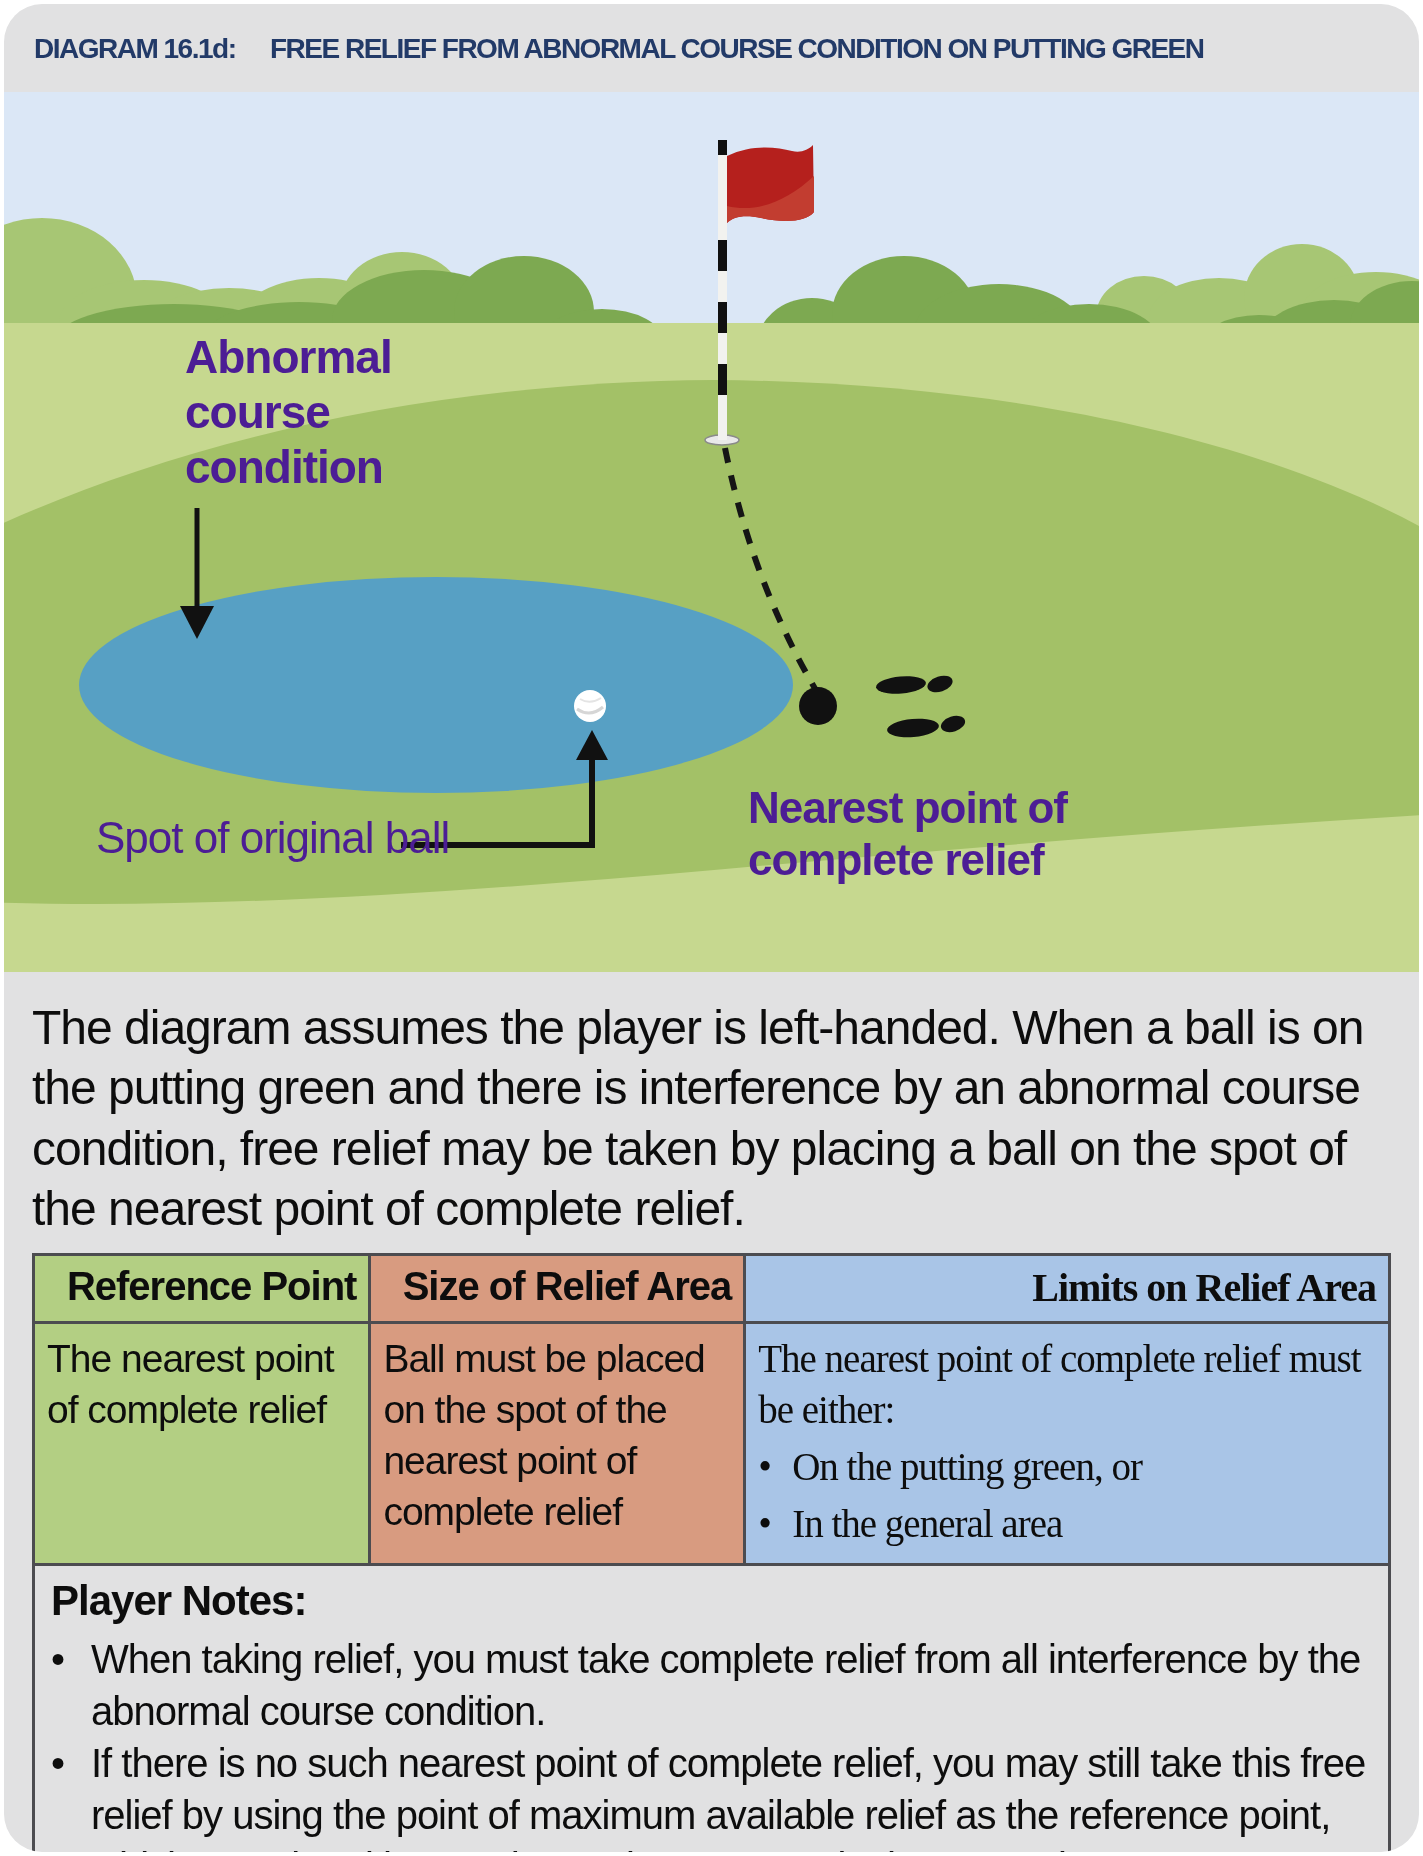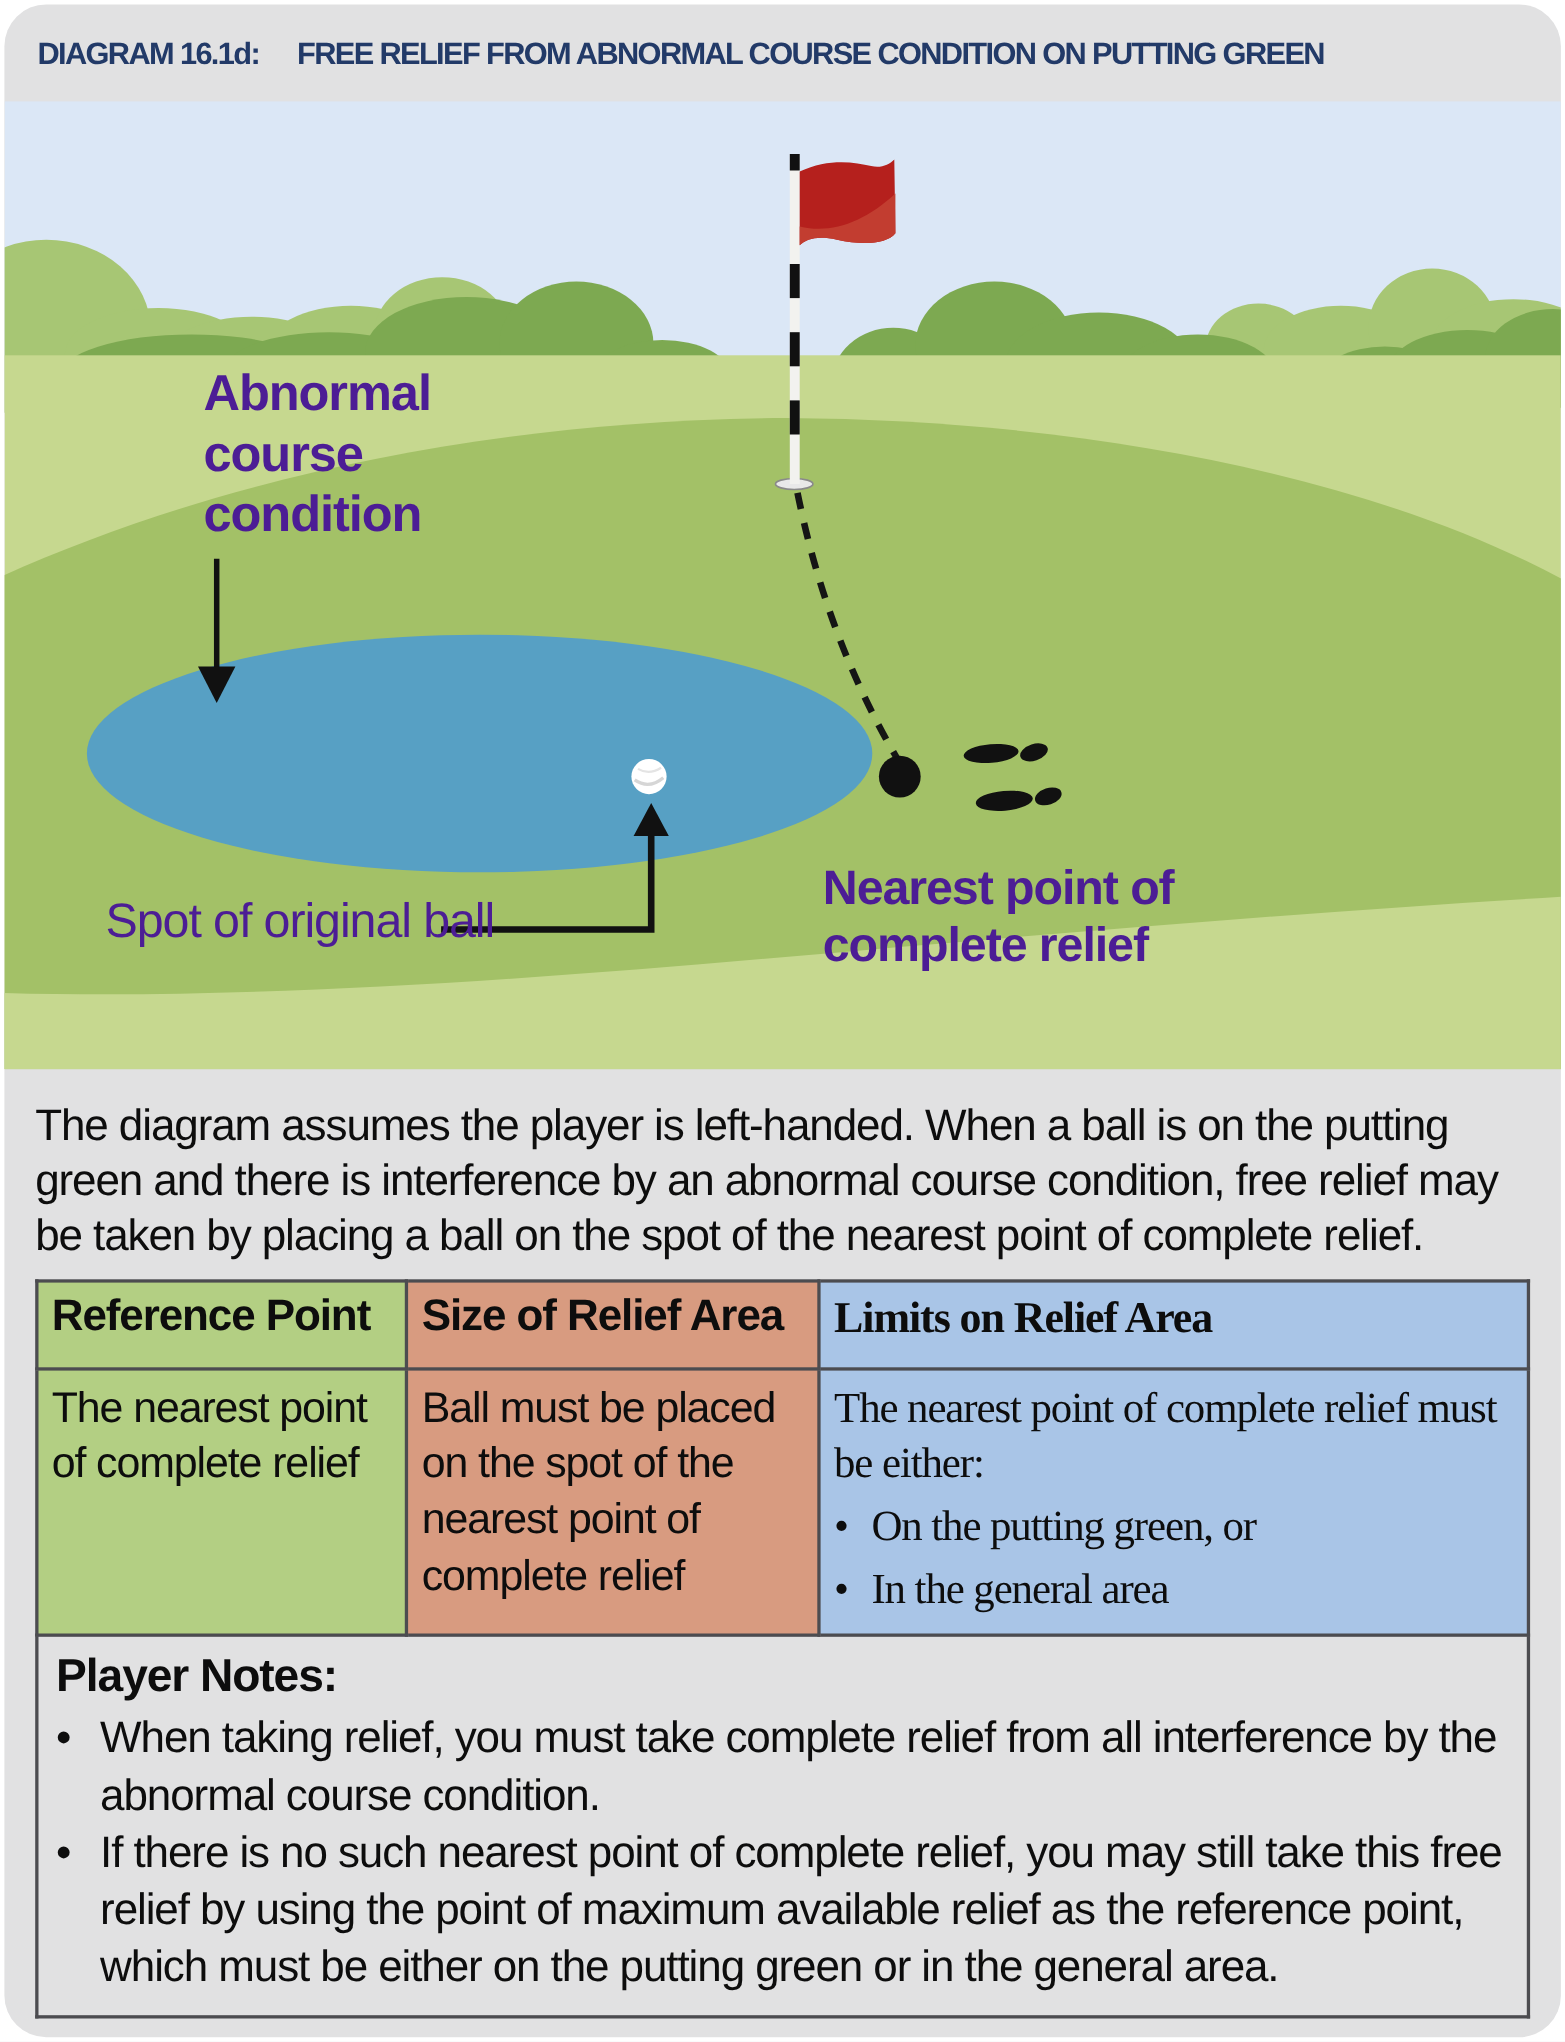--- a/index.html
+++ b/index.html
@@ -17,27 +17,27 @@
   .title-text { max-width:1070px; }
   
   .scene { position:relative; width:1415px; height:880px; margin-top:26px; }
   .scene svg { display:block; }
   .scene-label { position:absolute; font-size:44px; line-height:1.2; color:#4c1d95; letter-spacing:-1px; }
   .lbl-abnormal { left:181px; top:238px; width:240px; font-weight:700; font-size:46px; }
   .lbl-spot { left:92px; top:720px; white-space:nowrap; }
   .lbl-nearest { left:744px; top:690px; width:320px;font-weight:bold; }
   
   .intro {
-    margin:26px 28px 14px 28px; font-size:40px; line-height:1.26; letter-spacing:-1px; color:#0d0d0d;
+    margin:26px 28px 14px 28px; font-size:48px; line-height:1.26; letter-spacing:-1px; color:#0d0d0d;
   }
   
   .tablebox { margin:0 28px; }
   table { width:100%; border-collapse:collapse; table-layout:fixed; }
   th, td { border:3px solid #4c4c50; vertical-align:top; text-align:left; letter-spacing:-1px; }
-  th { font-size:40px; font-weight:700; padding:8px 12px 22px 12px; color:#0d0d0d; }
+  th { font-size:40px; font-weight:700; padding:8px 12px 10px 12px; color:#0d0d0d;text-align:right; }
   td { font-size:39px; font-weight:400; line-height:1.3; padding:10px 12px 14px 12px; color:#0d0d0d; }
   .col-ref   { width:24.3%; }
   .col-size  { width:27.3%; }
   .col-limit { width:48.4%; }
   .bg-green  { background:#b3cf83; }
   .bg-salmon { background:#d89b80; }
   .bg-blue   { background:#a9c5e7;font-family:Liberation Serif, serif; }
   .cell-bullet { display:flex; margin-top:6px; }
   .cell-bullet .dot { flex:none; width:34px; }
   .notes {

